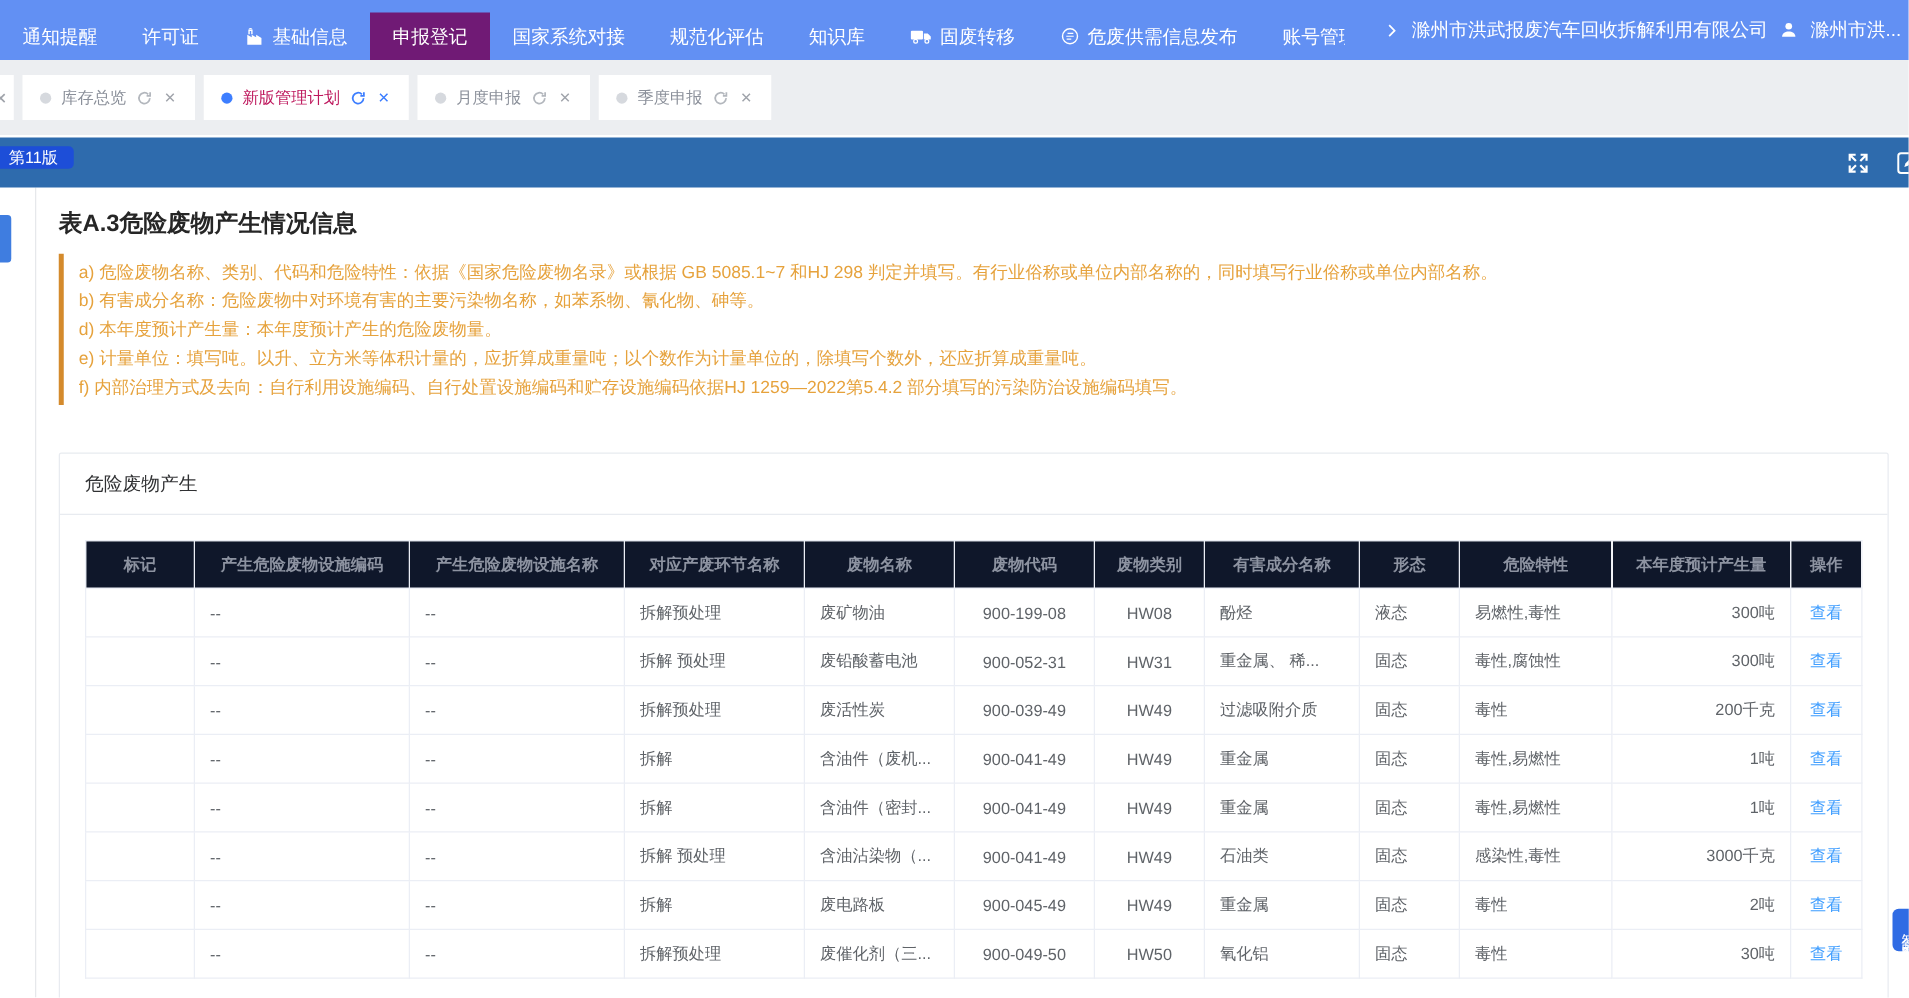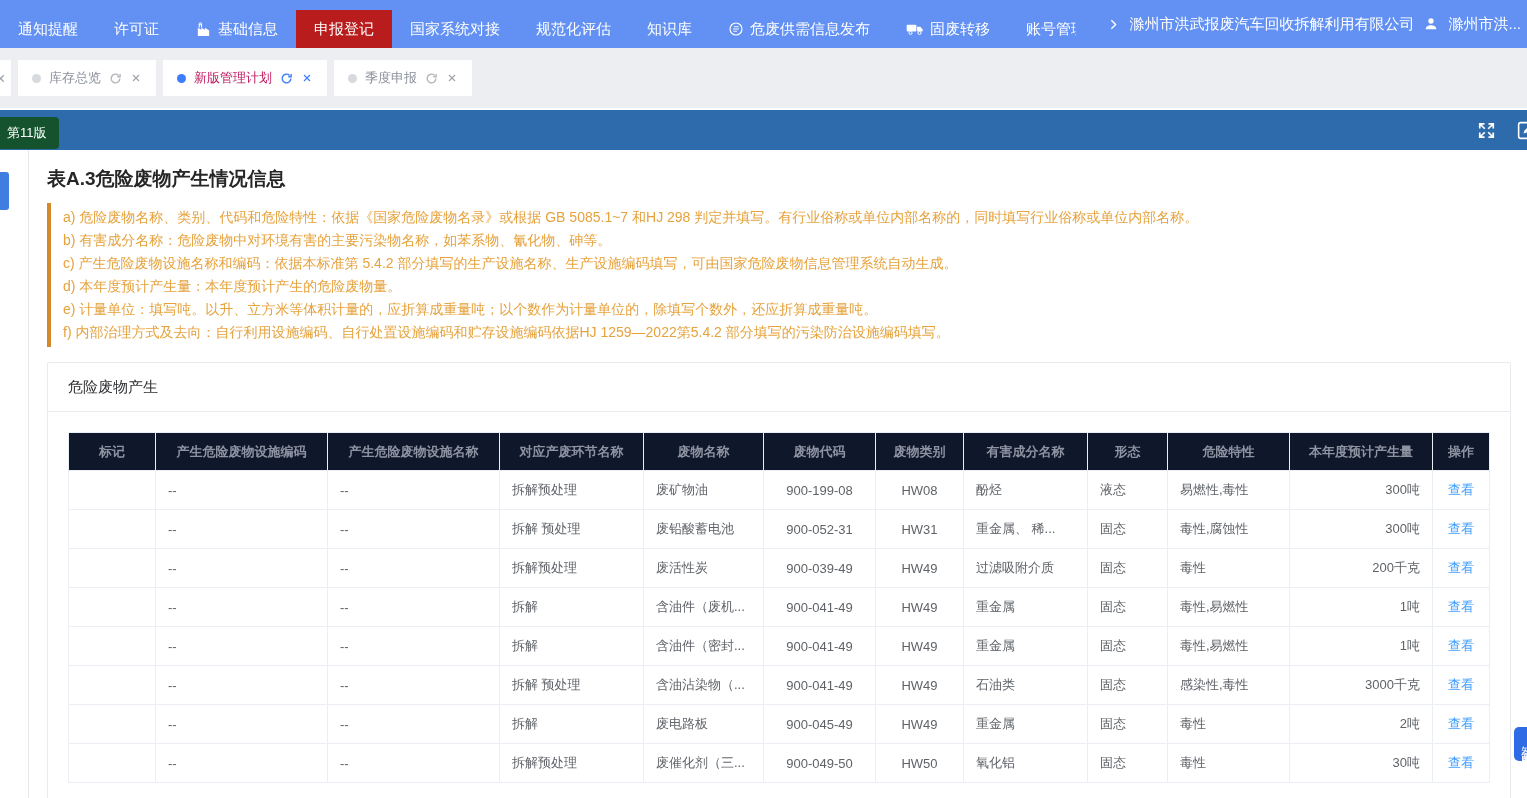--- a/index.html
+++ b/index.html
@@ -5,40 +5,40 @@
   html,body{margin:0;padding:0;}
   body{
     width:1527px;height:798px;position:relative;overflow:hidden;
     background:#ffffff;font-family:"Liberation Sans","DejaVu Sans",sans-serif;
     -webkit-font-smoothing:antialiased;
   }
   
   .nav{position:absolute;top:0;left:0;right:0;height:48px;background:#6290f3;display:flex;align-items:stretch;color:#fff;z-index:5;}
   .nav-items{display:flex;align-items:stretch;}
   .nav-item{display:flex;align-items:center;gap:6px;padding:0 18px;font-size:15px;cursor:pointer;white-space:nowrap;margin-top:10px;}
-  .nav-item.active{background:#b91c1c;}
+  .nav-item.active{background:#701a75;}
   .nav-item.clipped .nav-label{display:inline-block;width:50px;overflow:hidden;white-space:nowrap;}
   .nav-icon{display:inline-flex;align-items:center;}
   .nav-right{margin-left:auto;display:flex;align-items:center;gap:9px;padding-right:6px;font-size:15px;white-space:nowrap;}
   .nav-user{max-width:86px;overflow:hidden;white-space:nowrap;}
   
   .tabbar{position:absolute;top:48px;left:0;right:0;height:60px;background:#eceef1;display:flex;align-items:center;}
   .tab{background:#fff;height:36px;display:flex;align-items:center;gap:8px;padding:0 14px;margin-right:7px;font-size:13px;color:#8b909a;cursor:pointer;white-space:nowrap;}
   .tab.active{color:#be185d;}
   .tab-dot{width:9px;height:9px;border-radius:50%;background:#d6d9de;flex:0 0 auto;}
   .tab.active .tab-dot{background:#3d7eff;}
   .tab-refresh{display:inline-flex;color:#b3b7bd;cursor:pointer;}
   .tab.active .tab-refresh{color:#3d7eff;}
   .tab-close{display:inline-flex;color:#a0a4ab;cursor:pointer;}
   .tab.active .tab-close{color:#3d7eff;}
   .tab-stub{background:#fff;height:36px;width:11px;margin-right:7px;display:flex;align-items:center;overflow:hidden;color:#a0a4ab;}
   .tab-stub svg{margin-left:-6px;}
   
   .version-bar{position:absolute;top:110px;left:0;right:0;height:40px;background:#2e6bad;z-index:4;}
-  .version-chip{position:absolute;left:0;top:7px;height:32px;display:flex;align-items:center;padding:0 12px 0 7px;background:#14532d;color:#fff;font-size:13px;border-radius:0 4px 4px 0;}
+  .version-chip{position:absolute;left:0;top:7px;height:18px;display:flex;align-items:center;padding:0 12px 0 7px;background:#1d4ed8;color:#fff;font-size:13px;border-radius:0 4px 4px 0;}
   .bar-icons{position:absolute;right:-10px;top:0;height:40px;display:flex;align-items:center;gap:20px;color:#fff;}
   .bar-icon{display:inline-flex;cursor:pointer;}
   
   .content{position:absolute;top:150px;left:0;right:0;bottom:0;background:#fff;}
   .content-vline{position:absolute;left:28px;top:0;bottom:0;width:1px;background:#e6e8eb;}
   .side-handle{position:absolute;left:0;top:22px;width:9px;height:38px;background:#3f7de0;border-radius:0 3px 3px 0;cursor:pointer;}
   .page-title{position:absolute;left:47px;top:16px;font-size:19px;font-weight:600;color:#262626;}
   .notes{position:absolute;left:47px;top:53px;right:16px;border-left:4px solid #d48a2c;padding:3px 0 3px 12px;}
   .note-line{font-size:14px;color:#e6a23c;line-height:23px;white-space:nowrap;overflow:hidden;}
   
@@ -85,37 +85,37 @@
         <span class="nav-label">国家系统对接</span>
       </div>
       <div class="nav-item">
         <span class="nav-label">规范化评估</span>
       </div>
       <div class="nav-item">
         <span class="nav-label">知识库</span>
       </div>
       <div class="nav-item">
         <span class="nav-icon">
-          <svg width="16" height="16" viewBox="0 0 24 24">
-            <circle cx="12" cy="12" r="9" fill="none" stroke="#fff" stroke-width="1.7"></circle>
-            <path d="M7.5 12h9M9 8.6h7M8 15.4h5.5" stroke="#fff" stroke-width="1.4" fill="none"></path>
-          </svg>
-        </span>
-        <span class="nav-label">危废供需信息发布</span>
-      </div>
-      <div class="nav-item">
-        <span class="nav-icon">
           <svg width="18" height="15" viewBox="0 0 26 20">
             <rect x="1" y="3" width="14" height="10" rx="1.2" fill="#fff"></rect>
             <path d="M16 6h4.5l3.5 3.6V13h-8z" fill="#fff"></path>
             <circle cx="6.5" cy="15" r="2.2" fill="#6290f3" stroke="#fff" stroke-width="1.4"></circle>
             <circle cx="19.5" cy="15" r="2.2" fill="#6290f3" stroke="#fff" stroke-width="1.4"></circle>
           </svg>
         </span>
         <span class="nav-label">固废转移</span>
+      </div>
+      <div class="nav-item">
+        <span class="nav-icon">
+          <svg width="16" height="16" viewBox="0 0 24 24">
+            <circle cx="12" cy="12" r="9" fill="none" stroke="#fff" stroke-width="1.7"></circle>
+            <path d="M7.5 12h9M9 8.6h7M8 15.4h5.5" stroke="#fff" stroke-width="1.4" fill="none"></path>
+          </svg>
+        </span>
+        <span class="nav-label">危废供需信息发布</span>
       </div>
       <div class="nav-item clipped">
         <span class="nav-label">账号管理</span>
       </div>
     </div>
   <div class="nav-right">
     <span class="nav-icon">
       <svg width="13" height="13" viewBox="0 0 24 24">
           <path d="M8 4l8 8-8 8" fill="none" stroke="#fff" stroke-width="2.6"></path>
         </svg>
@@ -149,20 +149,35 @@
         </span>
         <span class="tab-close">
           <svg width="12" height="12" viewBox="0 0 24 24">
             <path d="M6 6l12 12M18 6L6 18" stroke="currentColor" stroke-width="2.4" fill="none"></path>
           </svg>
         </span>
       </div>
       <div class="tab active">
         <span class="tab-dot"></span>
         <span class="tab-label">新版管理计划</span>
+        <span class="tab-refresh">
+          <svg width="13" height="13" viewBox="0 0 24 24">
+            <path d="M20 12a8 8 0 1 1-2.4-5.7" fill="none" stroke="currentColor" stroke-width="2.6"></path>
+            <path d="M20.5 3.5v5.2h-5.2" fill="none" stroke="currentColor" stroke-width="2.6"></path>
+          </svg>
+        </span>
+        <span class="tab-close">
+          <svg width="12" height="12" viewBox="0 0 24 24">
+            <path d="M6 6l12 12M18 6L6 18" stroke="currentColor" stroke-width="2.4" fill="none"></path>
+          </svg>
+        </span>
+      </div>
+      <div class="tab">
+        <span class="tab-dot"></span>
+        <span class="tab-label">月度申报</span>
         <span class="tab-refresh">
           <svg width="13" height="13" viewBox="0 0 24 24">
             <path d="M20 12a8 8 0 1 1-2.4-5.7" fill="none" stroke="currentColor" stroke-width="2.6"></path>
             <path d="M20.5 3.5v5.2h-5.2" fill="none" stroke="currentColor" stroke-width="2.6"></path>
           </svg>
         </span>
         <span class="tab-close">
           <svg width="12" height="12" viewBox="0 0 24 24">
             <path d="M6 6l12 12M18 6L6 18" stroke="currentColor" stroke-width="2.4" fill="none"></path>
           </svg>
@@ -208,21 +223,20 @@
 
 <div class="content">
   <div class="content-vline"></div>
   <div class="side-handle"></div>
 
   <div class="page-title">表A.3危险废物产生情况信息</div>
 
   <div class="notes" id="notes">
       <div class="note-line">a) 危险废物名称、类别、代码和危险特性：依据《国家危险废物名录》或根据 GB 5085.1~7 和HJ 298 判定并填写。有行业俗称或单位内部名称的，同时填写行业俗称或单位内部名称。</div>
       <div class="note-line">b) 有害成分名称：危险废物中对环境有害的主要污染物名称，如苯系物、氰化物、砷等。</div>
-      <div class="note-line">c) 产生危险废物设施名称和编码：依据本标准第 5.4.2 部分填写的生产设施名称、生产设施编码填写，可由国家危险废物信息管理系统自动生成。</div>
       <div class="note-line">d) 本年度预计产生量：本年度预计产生的危险废物量。</div>
       <div class="note-line">e) 计量单位：填写吨。以升、立方米等体积计量的，应折算成重量吨；以个数作为计量单位的，除填写个数外，还应折算成重量吨。</div>
       <div class="note-line">f) 内部治理方式及去向：自行利用设施编码、自行处置设施编码和贮存设施编码依据HJ 1259—2022第5.4.2 部分填写的污染防治设施编码填写。</div>
     </div>
 
   <div class="panel">
     <div class="panel-title">危险废物产生</div>
     <div class="panel-divider"></div>
     <table>
       <colgroup id="cols">

